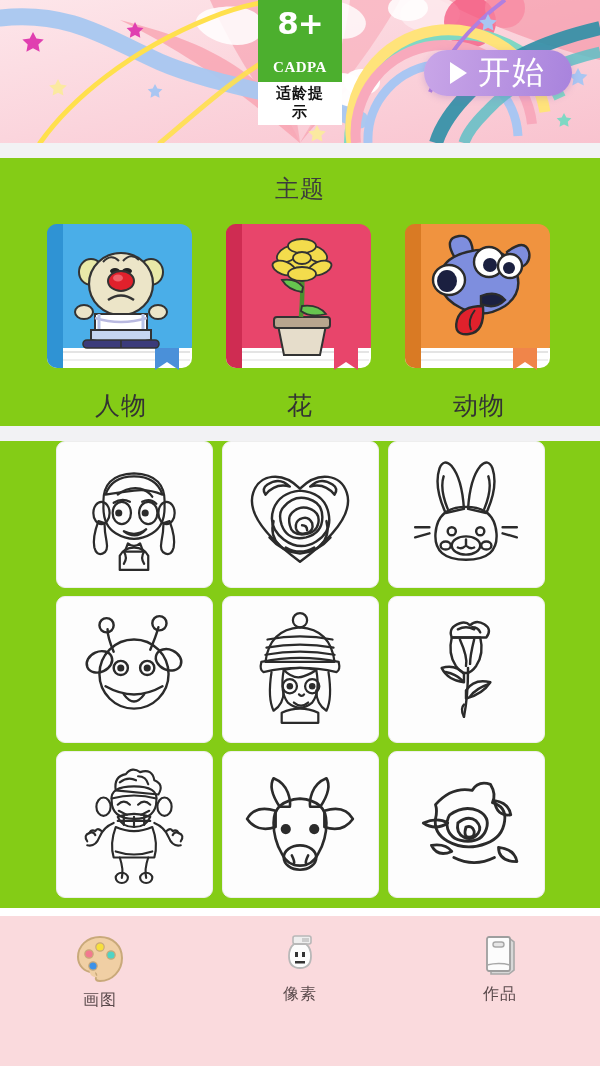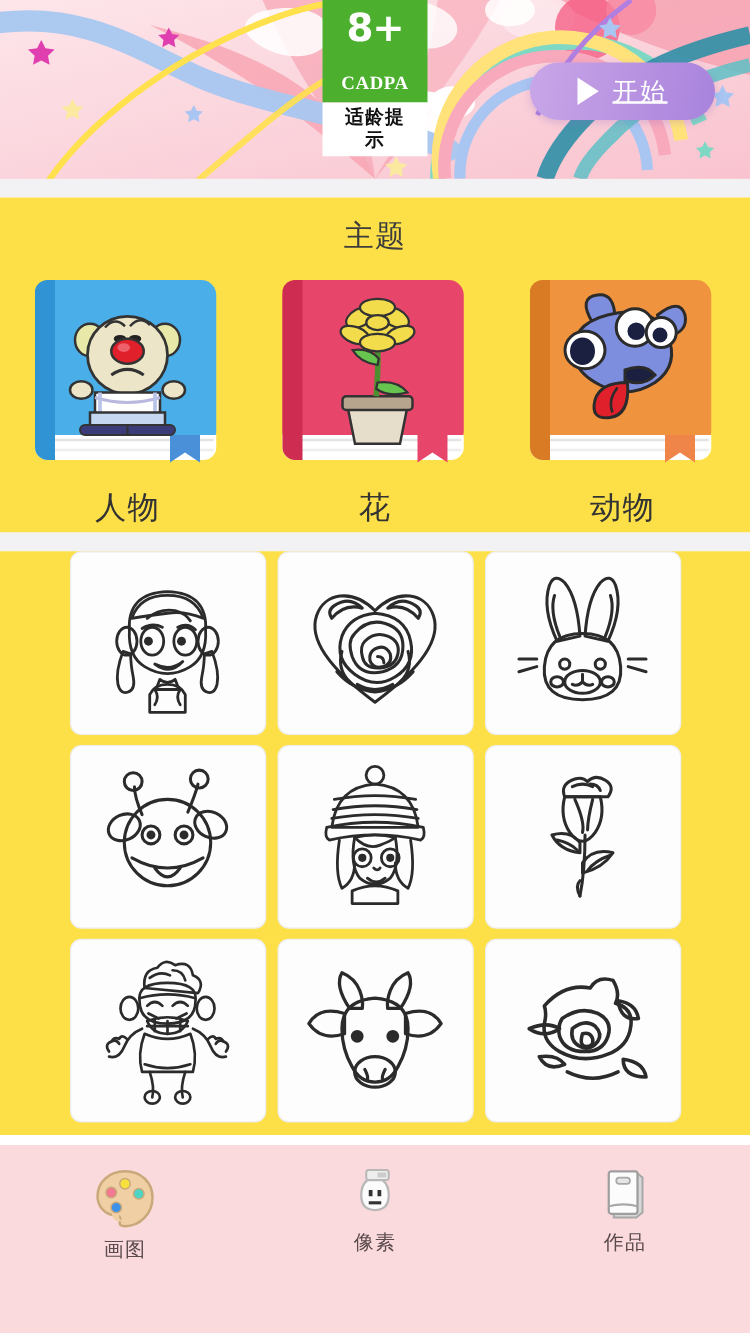--- a/index.html
+++ b/index.html
@@ -56,33 +56,33 @@
     border: none; cursor: pointer; z-index: 7;
     display: flex; align-items: center; justify-content: center; gap: 11px;
     box-shadow: 0 2px 7px rgba(140,100,190,0.28);
   }
   .play-tri {
     width: 0; height: 0;
     border-left: 17px solid #ffffff;
     border-top: 11px solid transparent;
     border-bottom: 11px solid transparent;
   }
-  .start-label { color: #ffffff; font-size: 20px; letter-spacing: 2px; text-decoration: underline; }
+  .start-label { color: #ffffff; font-size: 32px; letter-spacing: 2px; }
 
   
   .gap-band { height: 15px; background: #f2f2f4; }
-  .section { background: #fde047; }
+  .section { background: #84cc16; }
   .section-title {
     text-align: center; color: #3c3c3c;
     font-size: 24px; padding: 15px 0 13px; letter-spacing: 1px;
   }
 
   
   .themes {
-    display: flex; justify-content: center; gap: 33px;
+    display: flex; justify-content: center; gap: 14px;
     padding: 0 0 4px;
   }
   .theme-item { width: 165px; display: flex; flex-direction: column; align-items: center; cursor: pointer; }
   .book { position: relative; width: 165px; height: 163px; }
   .book svg { width: 165px; height: 163px; display: block; }
   .theme-label { margin-top: 8px; font-size: 25px; color: #333333; letter-spacing: 1px; }
 
   
   .gallery {
     display: grid;

